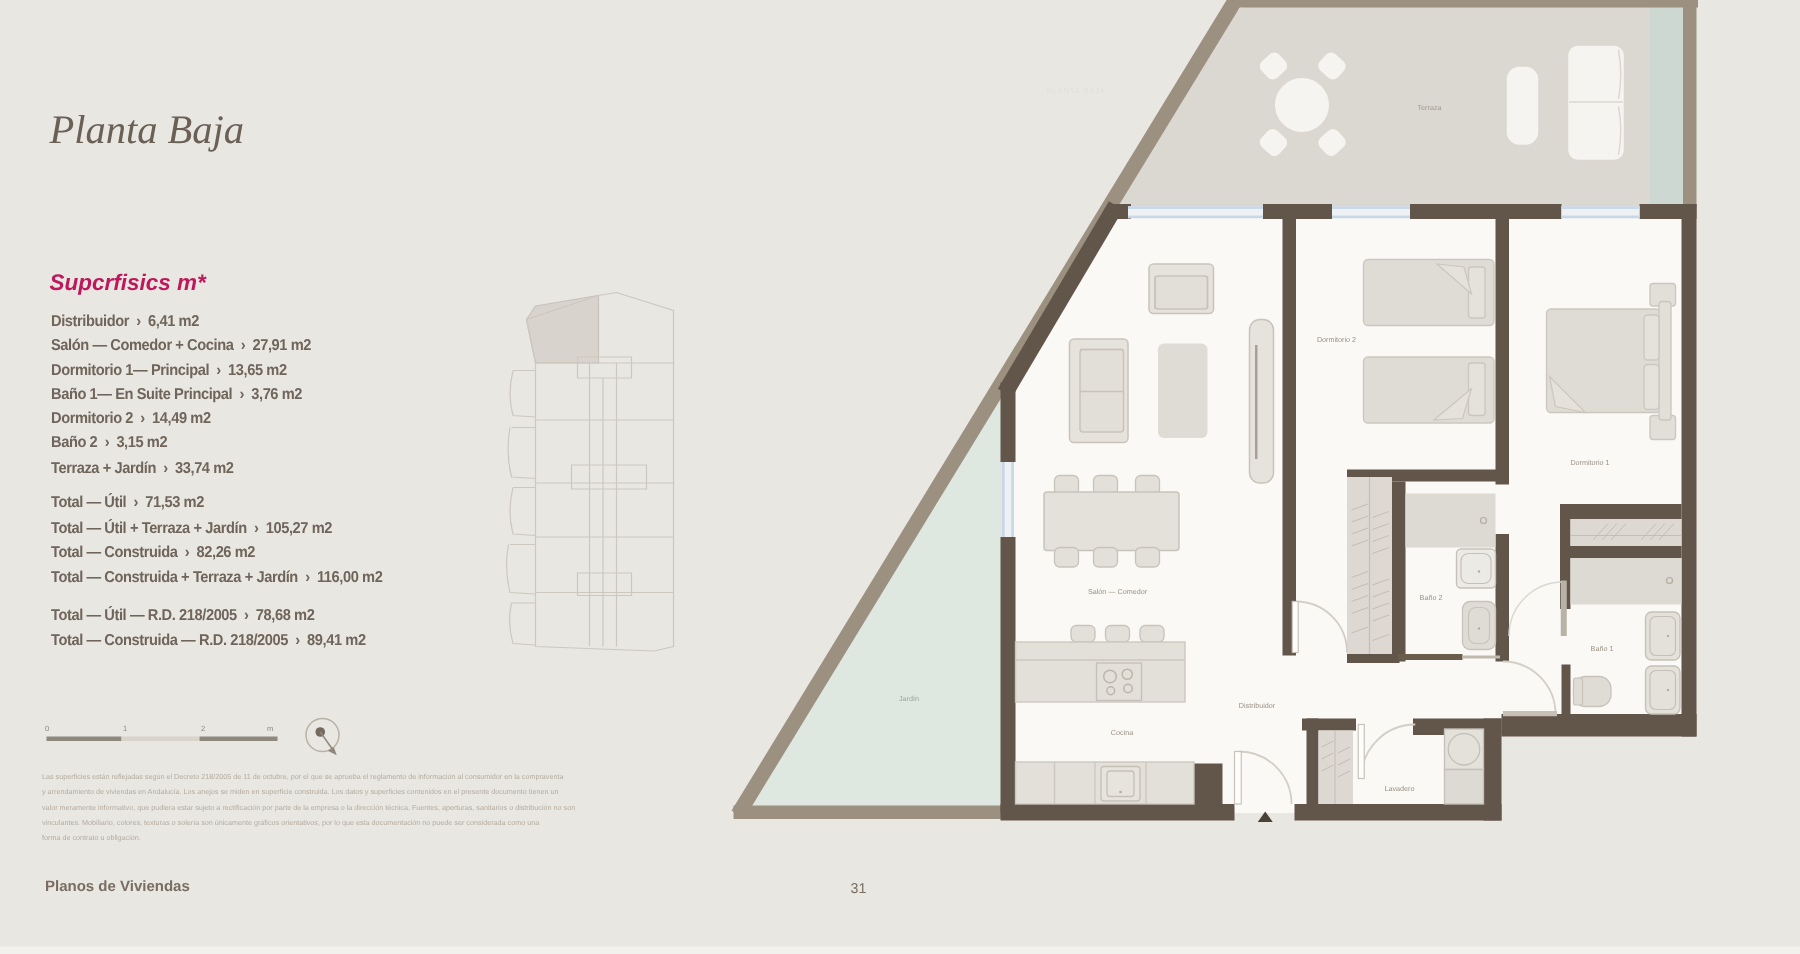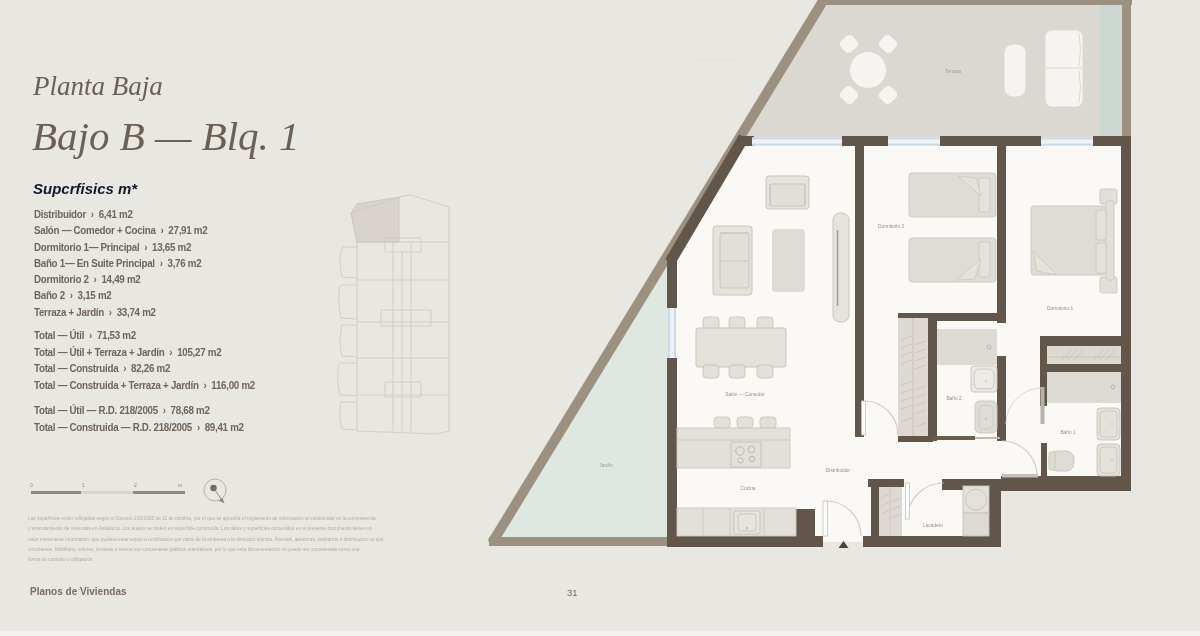--- a/index.html
+++ b/index.html
@@ -10,23 +10,22 @@
   .list{font-weight:bold;color:#6f655a;font-size:10.5px;letter-spacing:-0.3px;
         transform:scaleX(0.93);transform-origin:0 0;white-space:nowrap;}
 </style>
 </head>
 <body>
 
 <div class="abs" style="left:0;top:0;width:470px;height:636px;">
 
   <div class="abs h1" style="left:33px;top:71px;font-size:27px;">Planta Baja</div>
 
-  <div class="abs h1" style="left:32px;top:112px;font-size:41px;">Bajo B — Blq. 1</div>
-
-  <div class="abs" style="left:33px;top:180px;font-size:15px;font-style:italic;font-weight:bold;color:#0f172a;">Supcrfisics m*</div>
+
+  <div class="abs" style="left:33px;top:180px;font-size:15px;font-style:italic;font-weight:bold;color:#be185d;">Supcrfisics m*</div>
 
   <div class="abs list" style="left:34px;top:206px;line-height:16.3px;">
     Distribuidor&nbsp; ›&nbsp; 6,41 m2<br>
     Salón — Comedor + Cocina&nbsp; ›&nbsp; 27,91 m2<br>
     Dormitorio 1— Principal&nbsp; ›&nbsp; 13,65 m2<br>
     Baño 1— En Suite Principal&nbsp; ›&nbsp; 3,76 m2<br>
     Dormitorio 2&nbsp; ›&nbsp; 14,49 m2<br>
     Baño 2&nbsp; ›&nbsp; 3,15 m2<br>
     Terraza + Jardín&nbsp; ›&nbsp; 33,74 m2
   </div>

